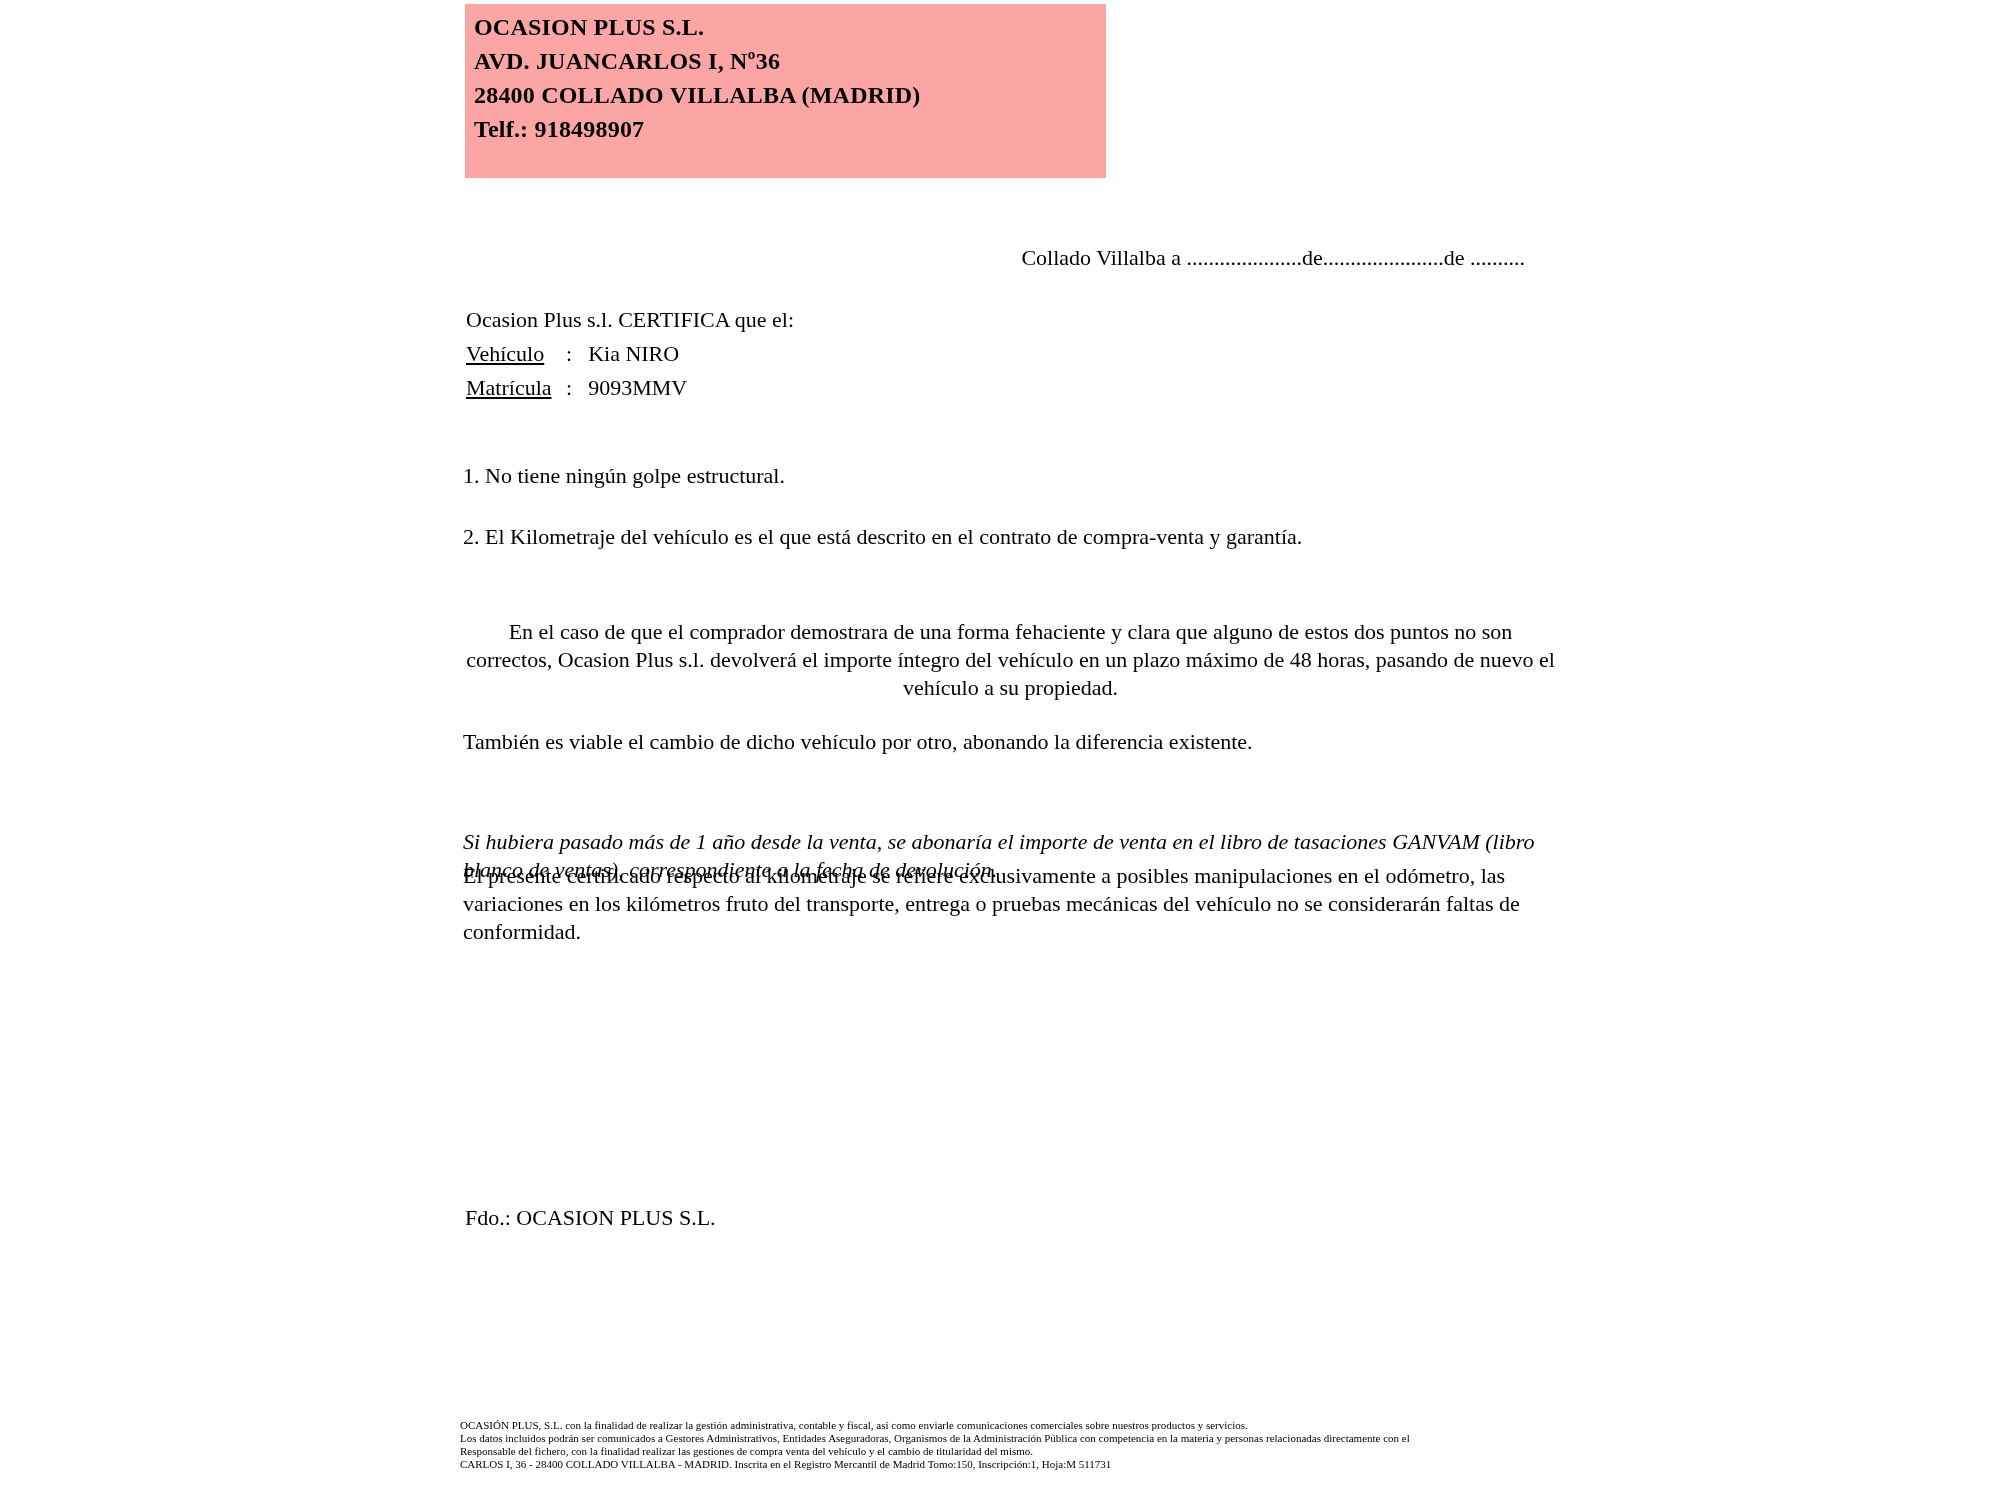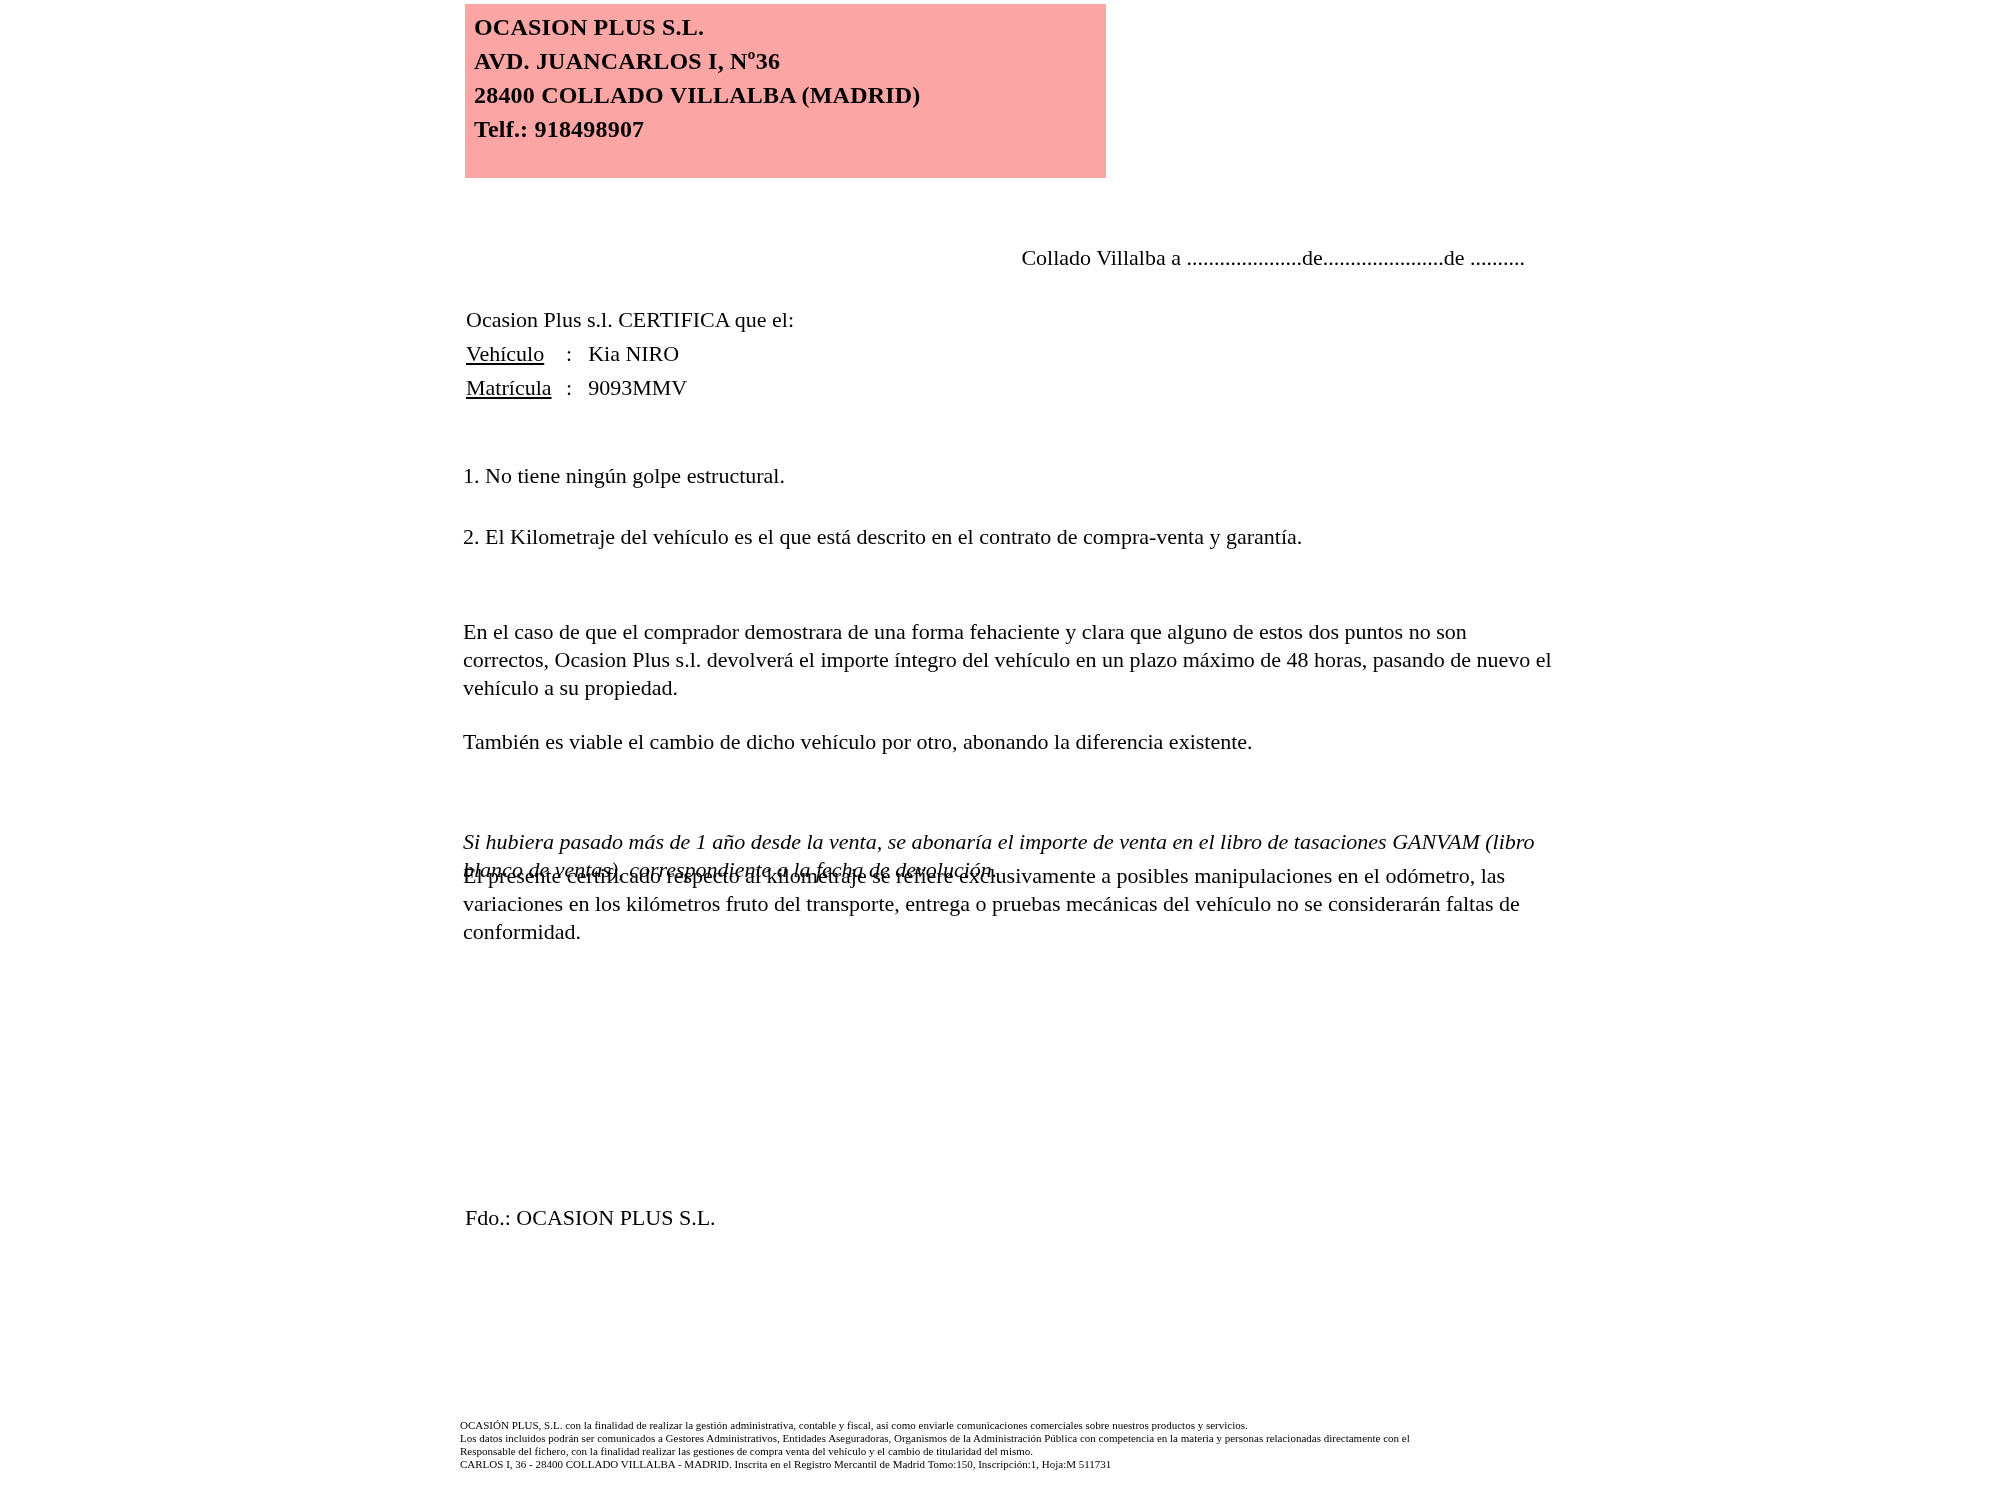--- a/index.html
+++ b/index.html
@@ -62,21 +62,21 @@
   }
   .point-1 { top: 463px; }
   .point-2 { top: 506px; margin-top: 18px; }
   .para {
     position: absolute;
     left: 463px;
     width: 1095px;
     font-size: 22px;
     line-height: 28px;
   }
-  .para-1 { top: 618px; }
+  .para-1 { top: 618px; text-align: center; }
   .para-2 { top: 728px; }
   .para-3 { top: 828px; font-style: italic; }
   .para-4 { top: 862px; }
   .signature {
     position: absolute;
     left: 465px;
     top: 1205px;
     font-size: 22px;
   }
   .legal-footer {

